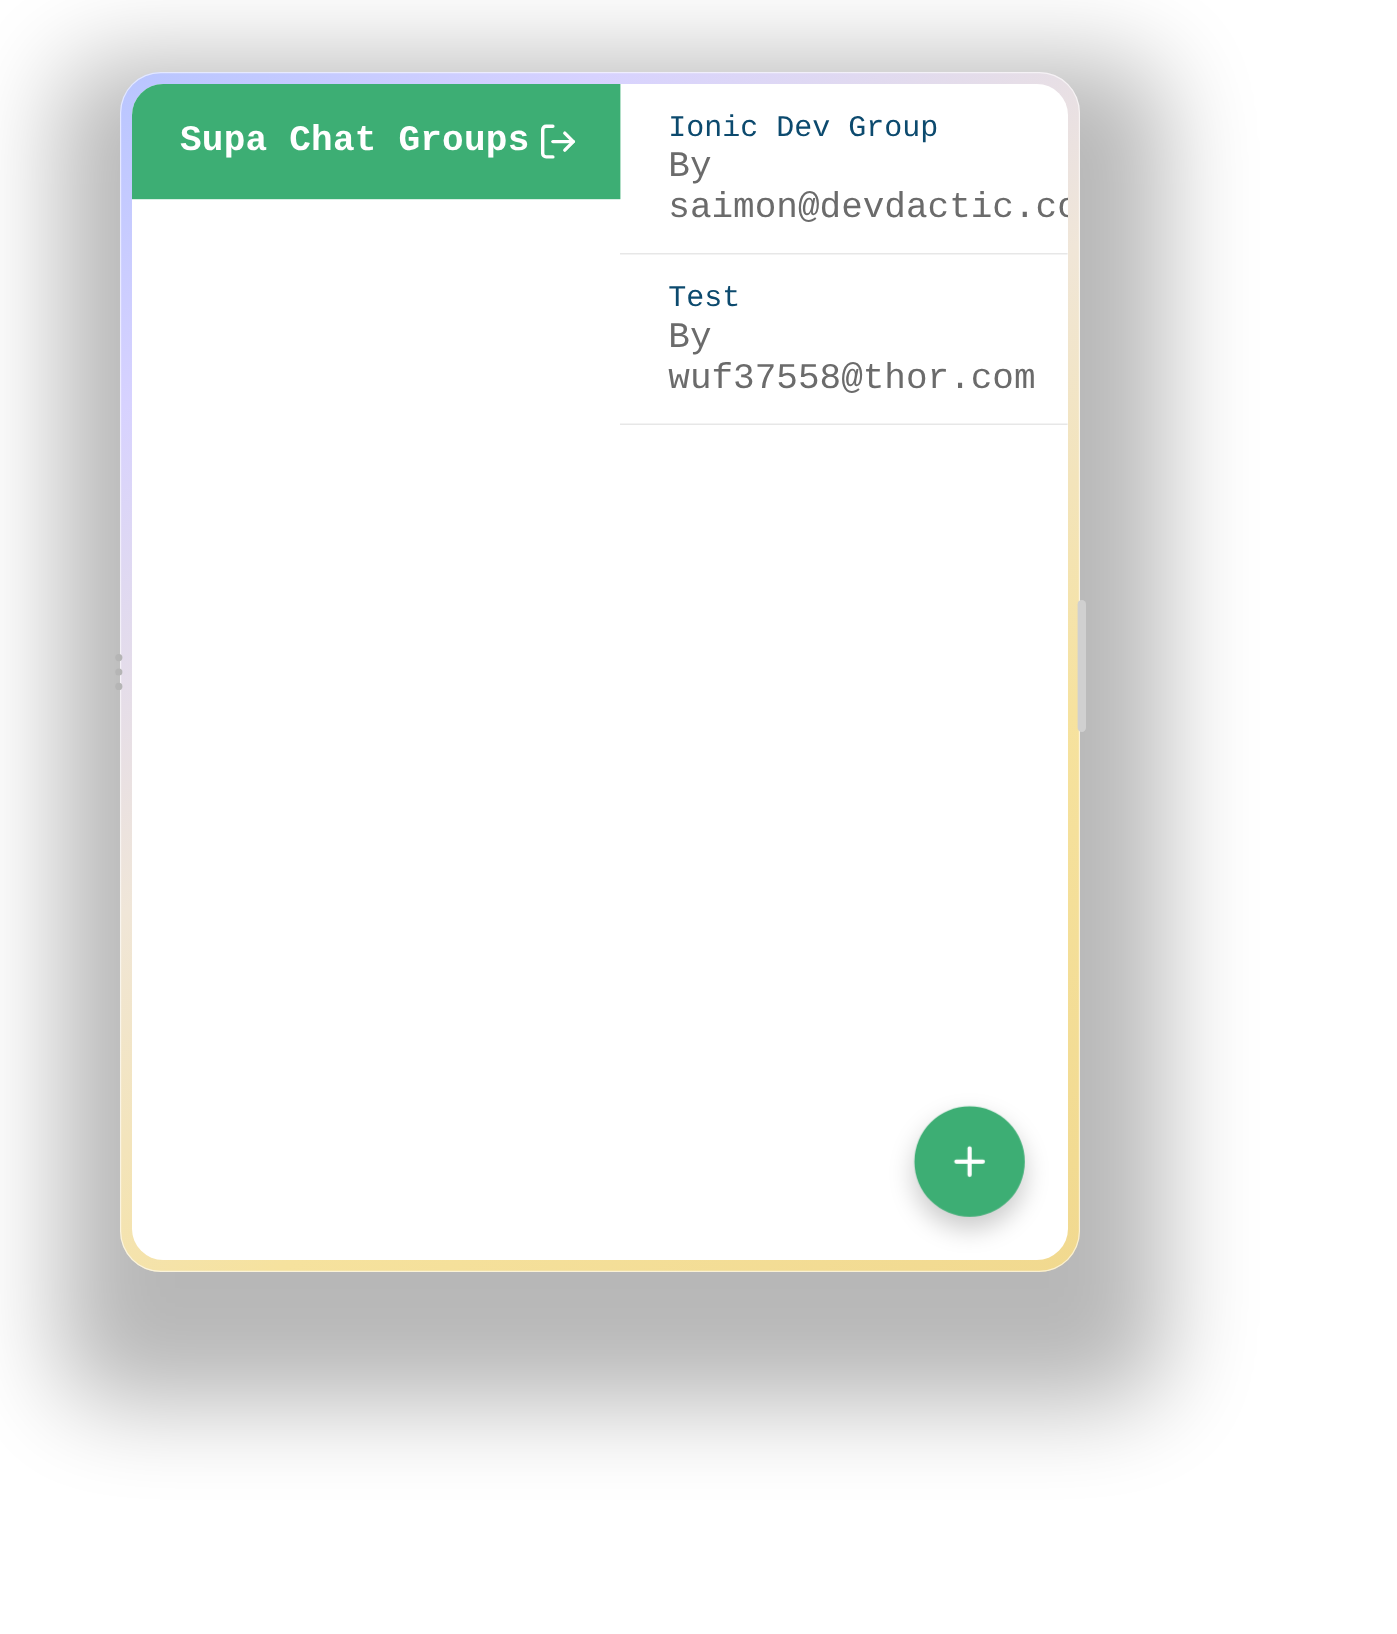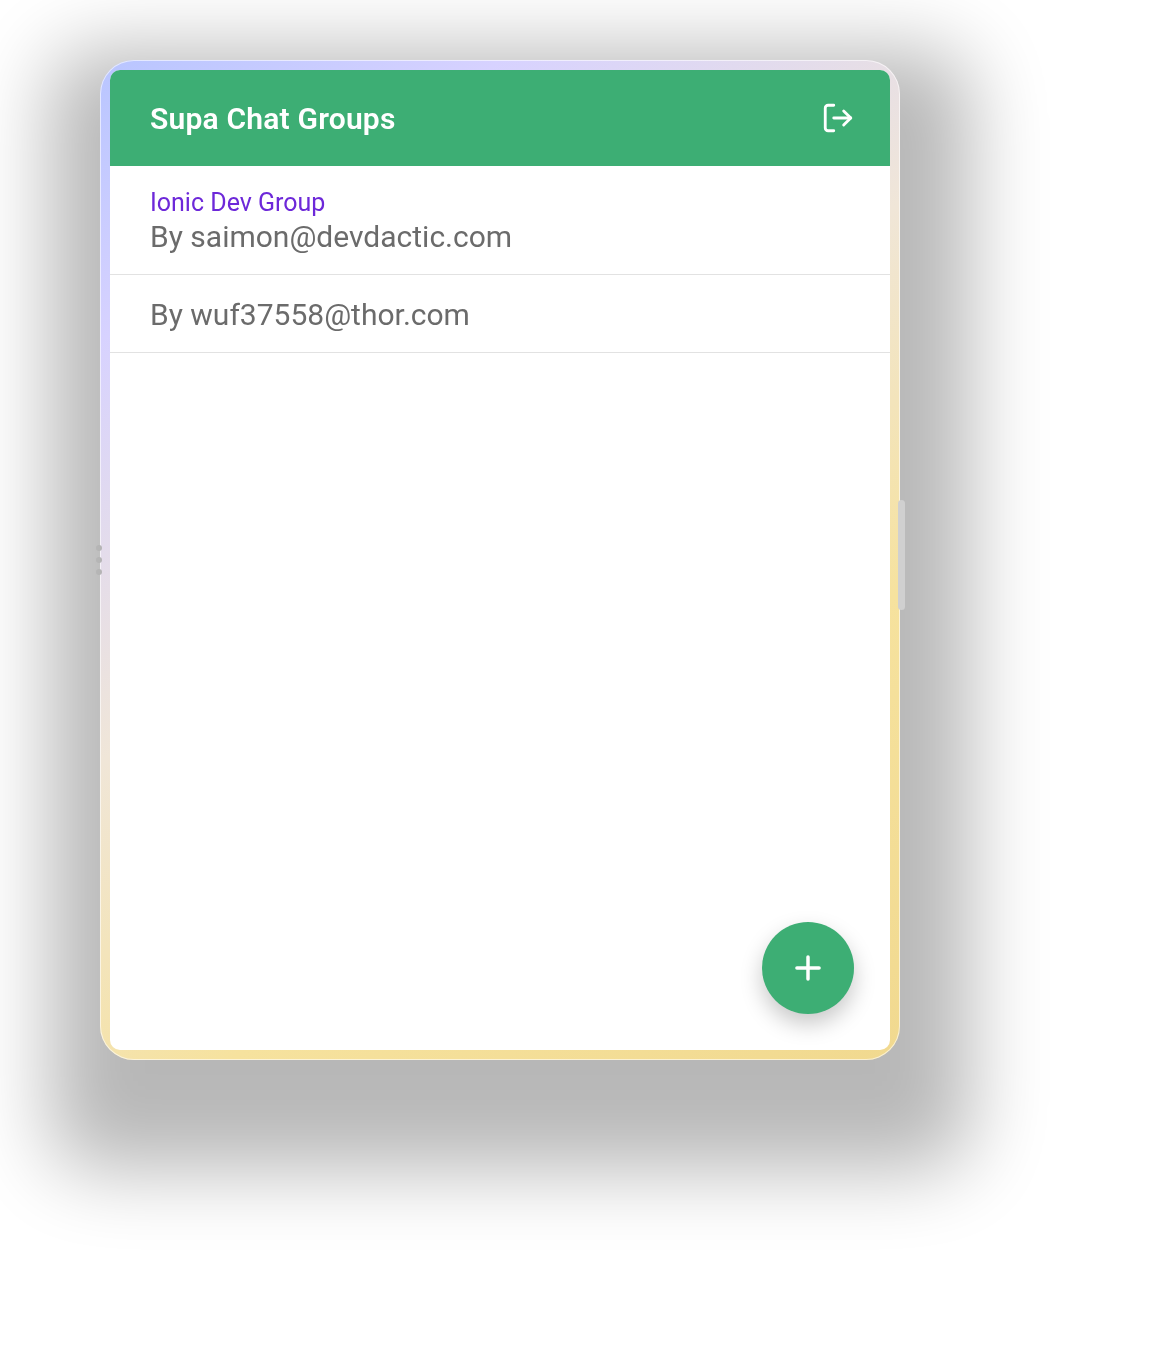--- a/index.html
+++ b/index.html
@@ -64,24 +64,25 @@
       height: 110px;
       background: #d0d0d0;
       border-radius: 4px;
     }
 
     .screen {
       position: relative;
       width: 100%;
       height: 100%;
       background: #fff;
-      border-radius: 10px;
+      border-radius: 26px;
       overflow: hidden;
       display: flex;
-      flex-direction: column;
+      flex-direction: row;
+      font-family: Liberation Mono, monospace;
     }
 
     .header {
       height: 96px;
       background: #3DAE74;
       color: #fff;
       display: flex;
       align-items: center;
       justify-content: space-between;
       padding: 0 28px 0 40px;
@@ -102,21 +103,21 @@
 
     .list { flex: 1; overflow: auto; }
     .item {
       padding: 22px 40px 20px 40px;
       border-bottom: 1px solid #e2e2e2;
       cursor: pointer;
     }
     .item-title {
       font-size: 25px;
       font-weight: 400;
-      color: #6d28d9;
+      color: #0c4a6e;
       margin-bottom: 2px;
     }
     .item-sub {
       font-size: 30px;
       color: #6b6b6b;
     }
 
     .fab {
       position: absolute;
       right: 36px;
@@ -158,20 +159,21 @@
         </svg>
       </div>
     </div>
 
     <div class="list">
       <div class="item">
         <div class="item-title">Ionic Dev Group</div>
         <div class="item-sub">By saimon@devdactic.com</div>
       </div>
       <div class="item">
+        <div class="item-title">Test</div>
         <div class="item-sub">By wuf37558@thor.com</div>
       </div>
     </div>
 
     <div class="fab">
       <svg width="38" height="38" viewBox="0 0 24 24" fill="none" stroke="#fff" stroke-width="2.2" stroke-linecap="round" stroke-linejoin="round">
         <line x1="12" y1="5" x2="12" y2="19"></line>
         <line x1="5" y1="12" x2="19" y2="12"></line>
       </svg>
     </div>

